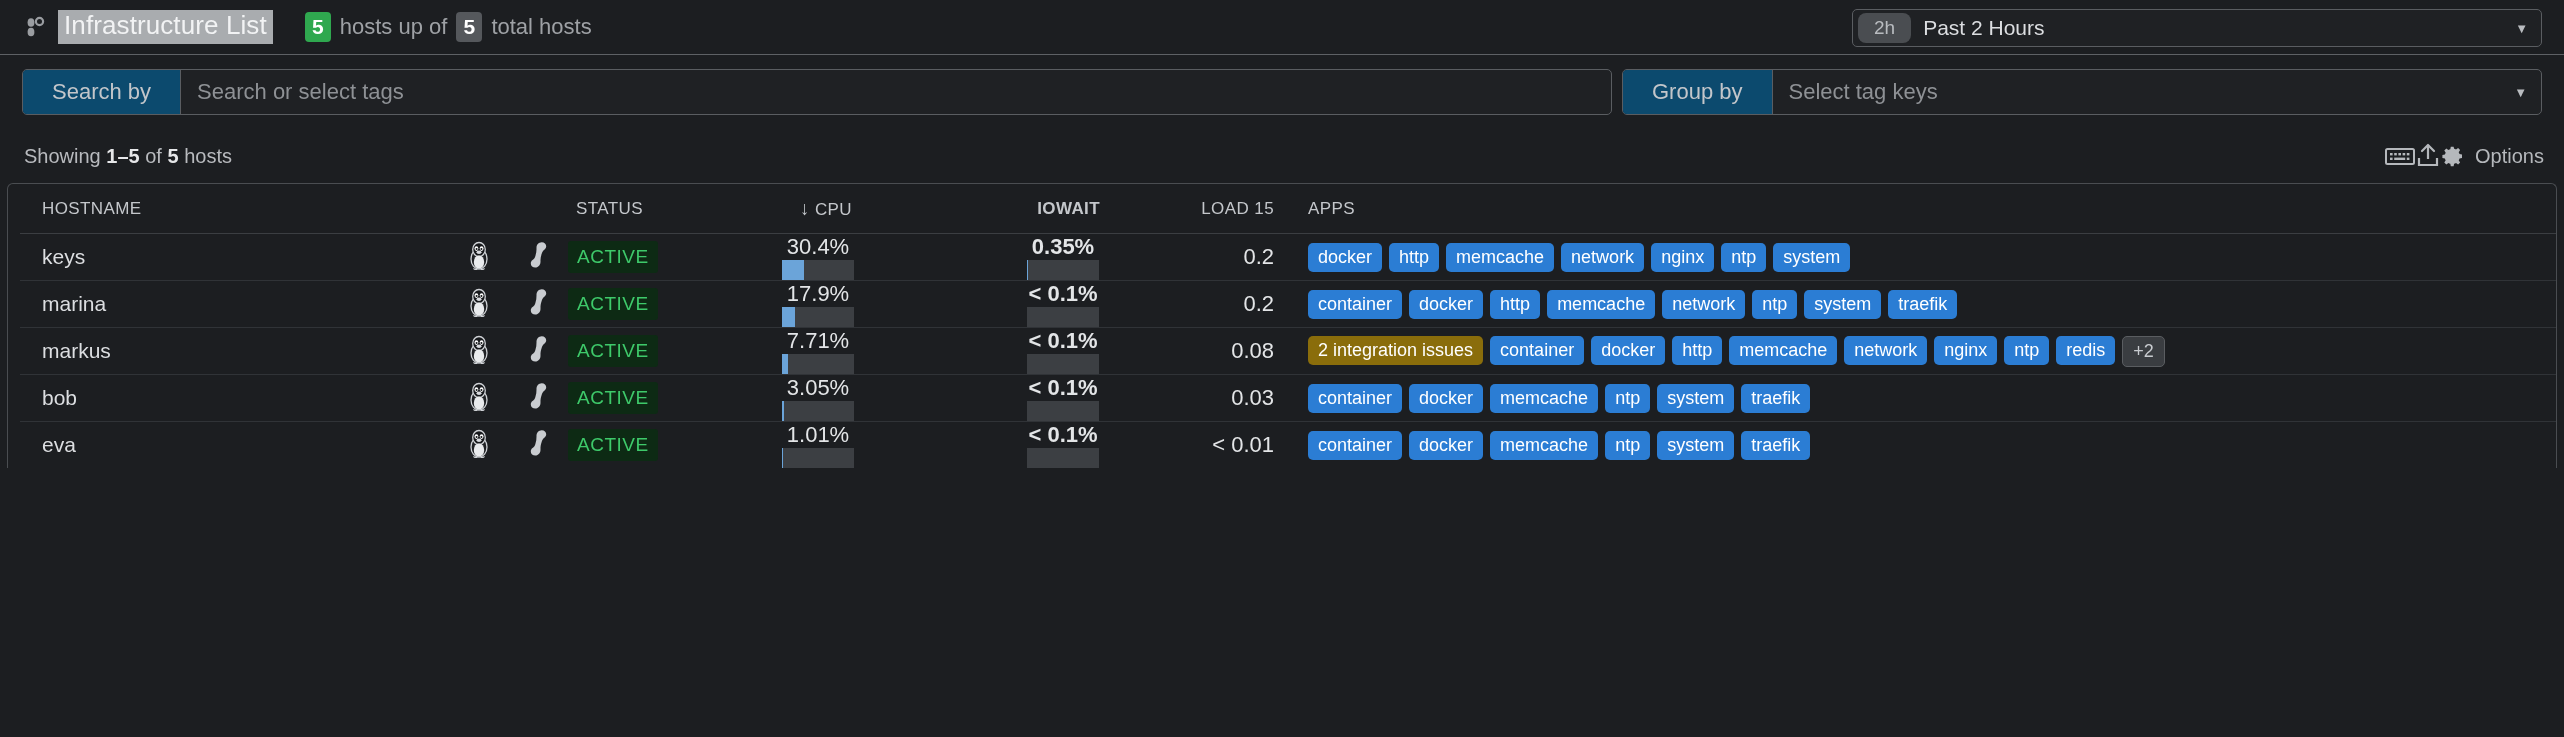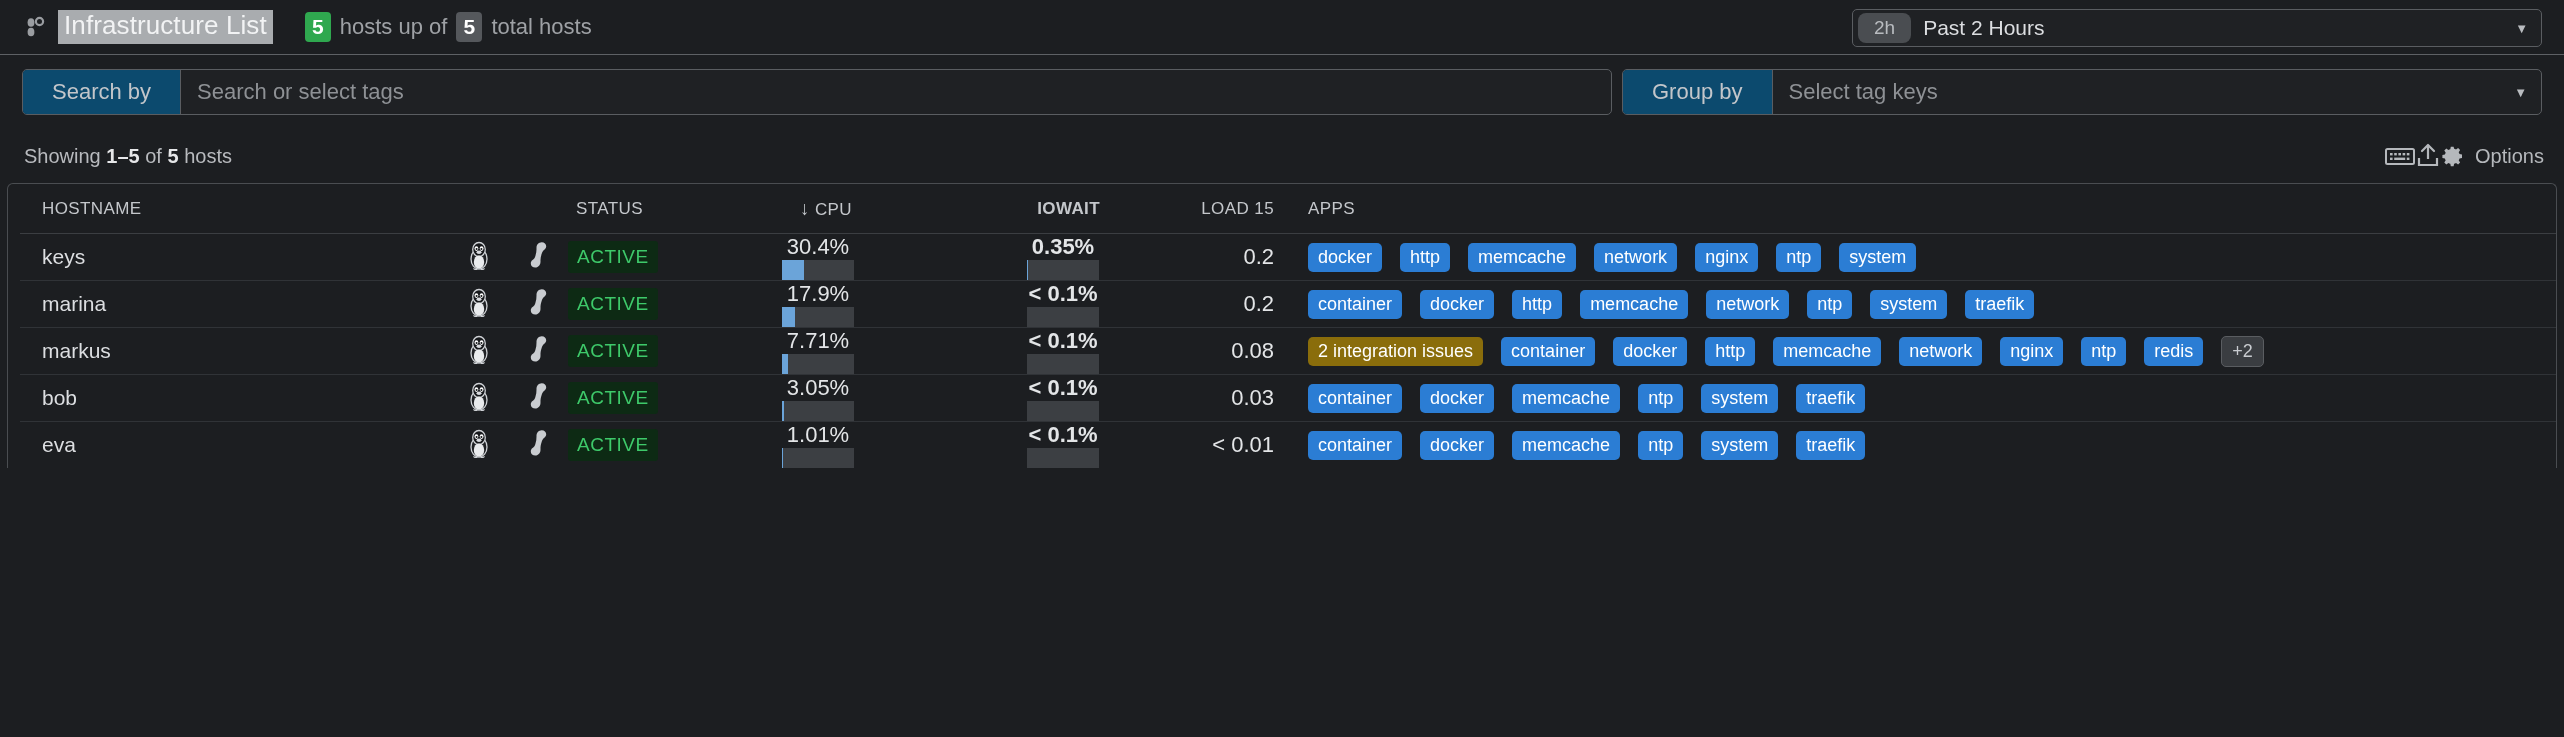--- a/index.html
+++ b/index.html
@@ -195,21 +195,21 @@
     position: relative;
     flex: 0 0 auto;
   }
   .bar > i {
     display: block; height: 100%;
     background: #6ba4d9;
   }
 
   .load-val { font-size: 22px; color: #e3e5e7; }
 
-  .apps { display: flex; align-items: center; gap: 18px; flex-wrap: nowrap; }
+  .apps { display: flex; align-items: flex-start; gap: 7px; flex-wrap: nowrap; }
   .tag {
     display: inline-block;
     background: #2b7dd4;
     color: #ffffff;
     font-size: 18px;
     padding: 5px 10px 6px 10px;
     border-radius: 5px;
     line-height: 1;
   }
   .tag.warn  { background: #8a6d0b; }

